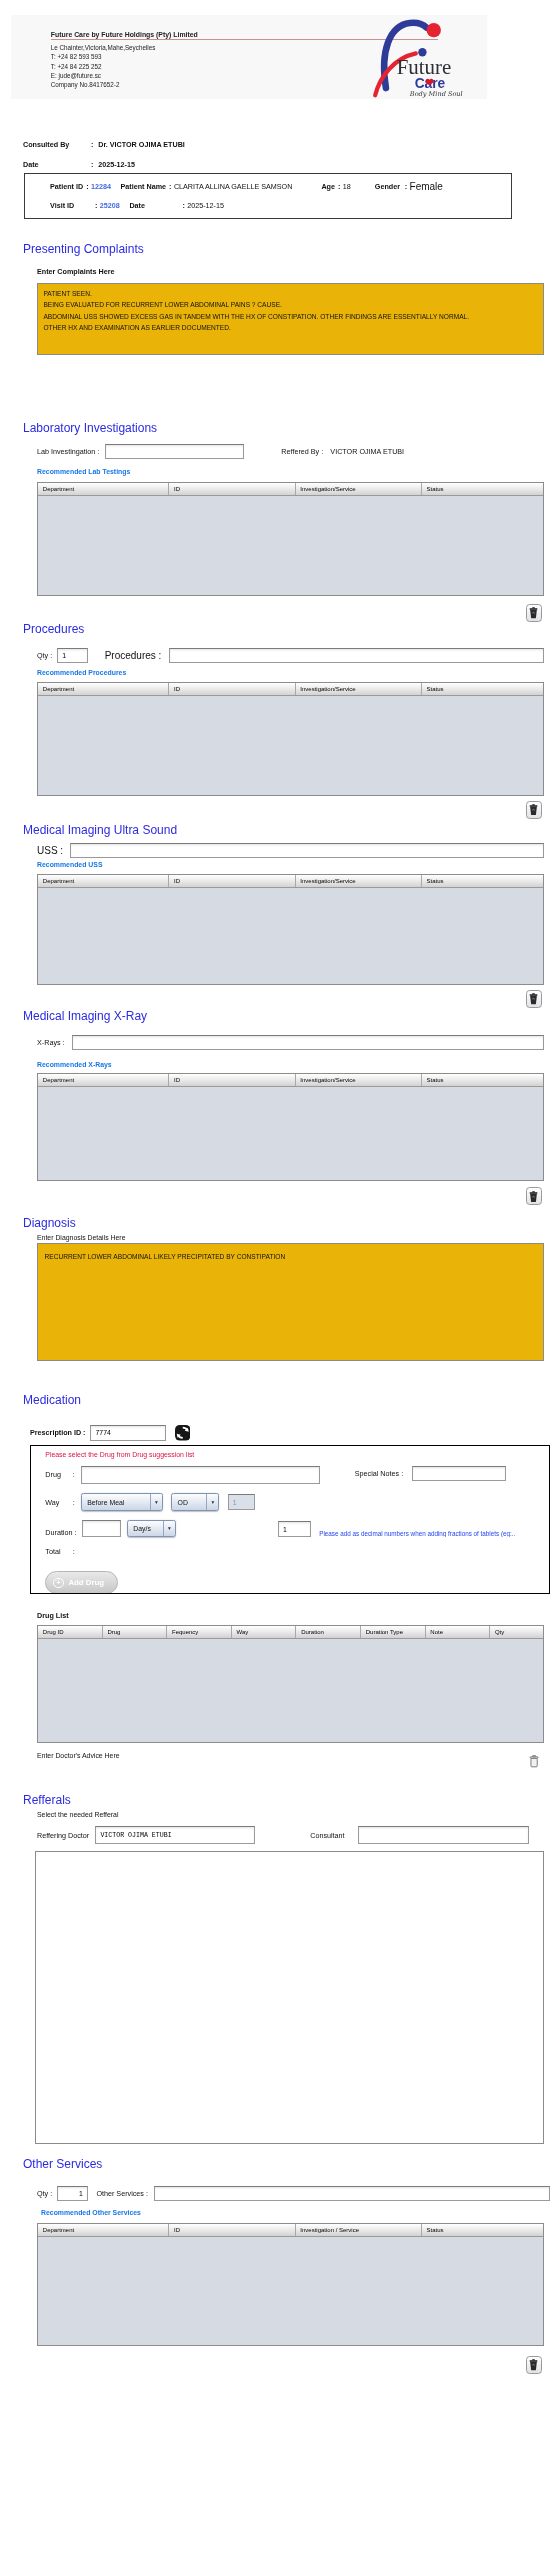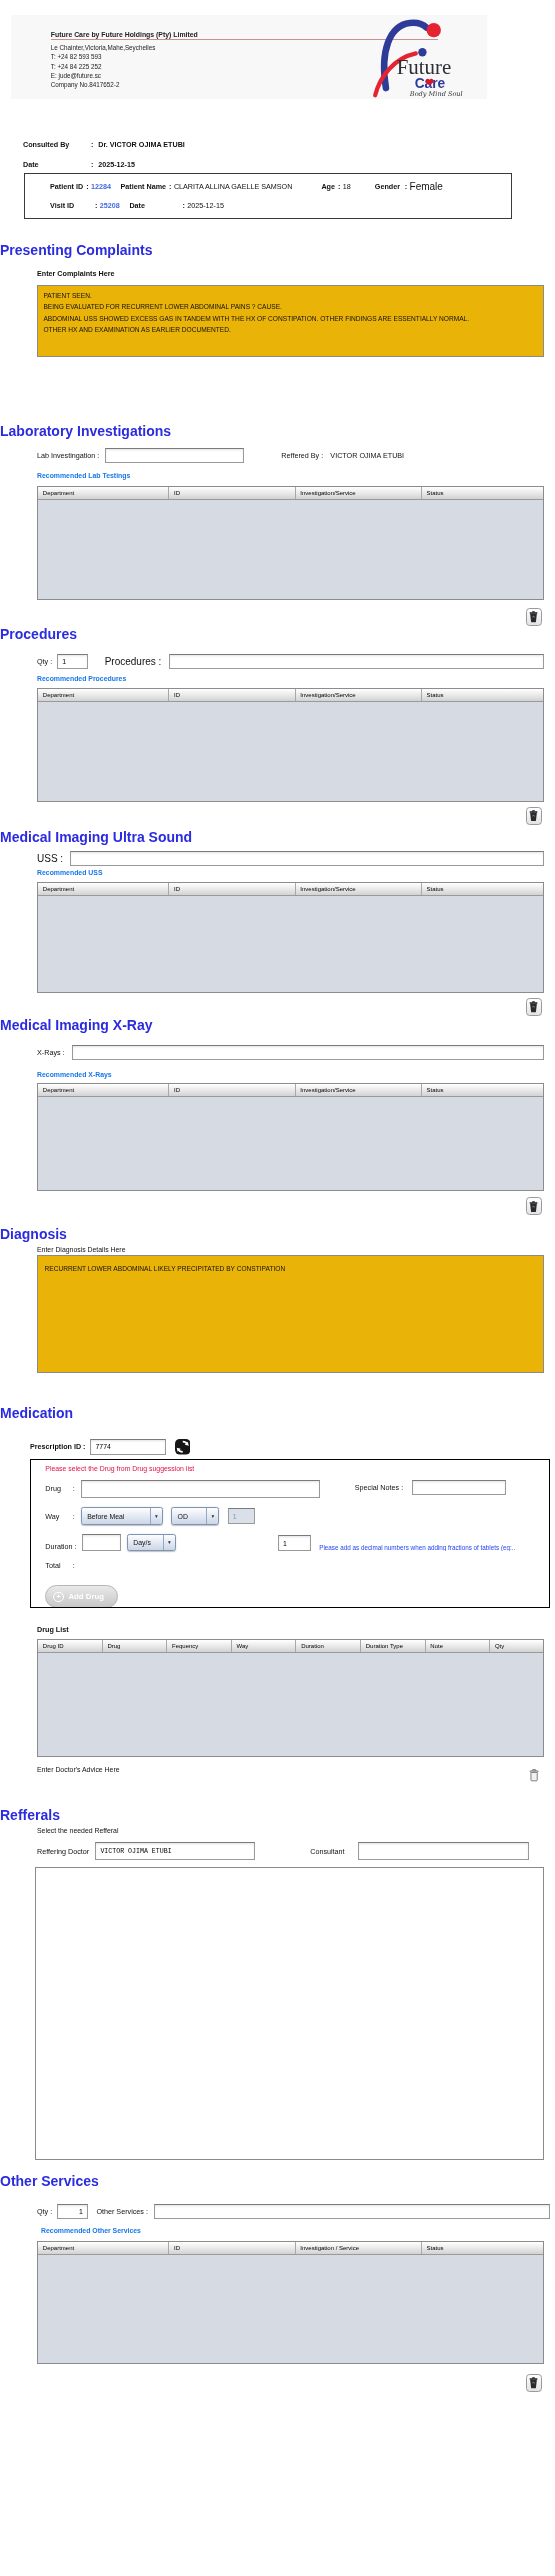--- a/index.html
+++ b/index.html
@@ -11,21 +11,21 @@
   }
   
   .header-box { margin: 15px 0 0 10.8px; width: 476px; height: 84px;
     background:#f8f8f8; position: relative; }
   .company-info { position:absolute; left:40px; top:15.5px; width:323px; }
   .company-name { font-weight:bold; font-size:6.9px; color:#222;
     padding-bottom:1.8px; border-bottom:1.2px solid #c9908c; width:387px; margin-bottom:3px; }
   .company-line { font-size:6.3px; color:#222; line-height:1.45; }
   .logo-wrap { position:absolute; right:2.4px; top:0; width:122px; height:84px; }
   
-  .sec-title { font-size:14px; font-weight:bold; color:#2b2be0; }
+  .sec-title { font-size:12px; font-weight:normal; color:#2b2be0; margin-left:23px; }
   .sub-label { margin-left:37px; font-size:7.2px; }
   .bold { font-weight:bold; }
   .link-label { margin-left:37px; font-size:6.9px; font-weight:bold; color:#1777e8; }
   .row { display:flex; align-items:center; margin-left:37px; }
   .tin { border:0.6px solid #9a9a9a; border-top-color:#7a7a7a; background:#fff;
     height:15.5px; font: 6.9px "Liberation Sans", sans-serif; padding:1.2px 4.2px;
     box-shadow: inset 0 1.2px 1.8px rgba(0,0,0,.10); }
   .tarea { display:block; margin-left:37px; width:507px; border:0.6px solid #8a8a8a;
     background:#eab308; font: 6.6px "Liberation Sans", sans-serif; padding:4.2px 5.4px;
     line-height:1.7; resize:none; color:#111; }

